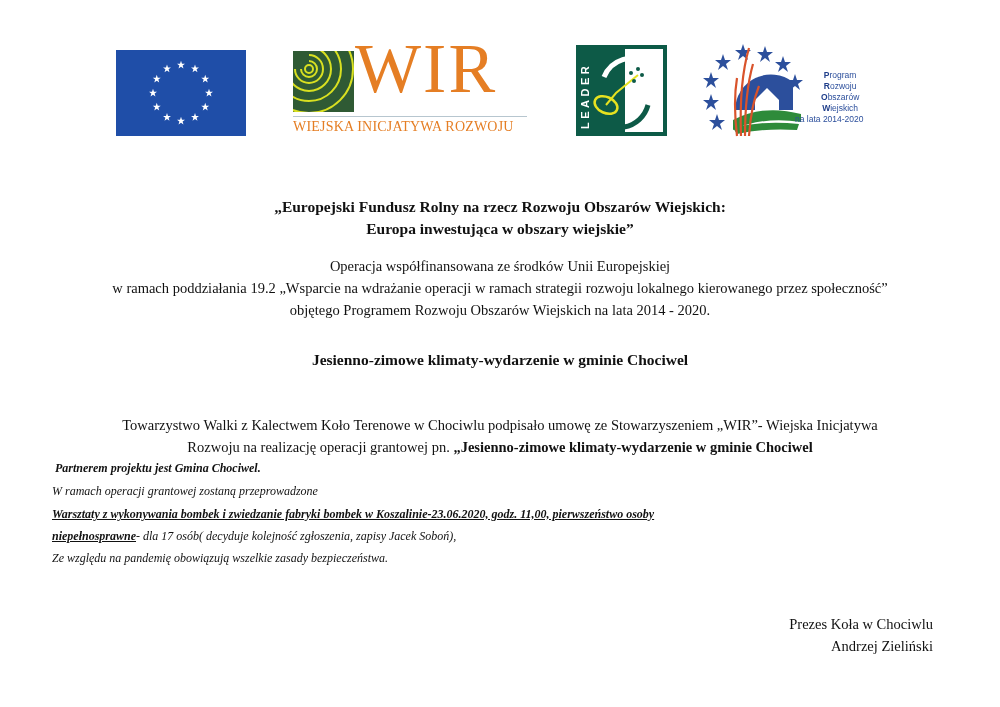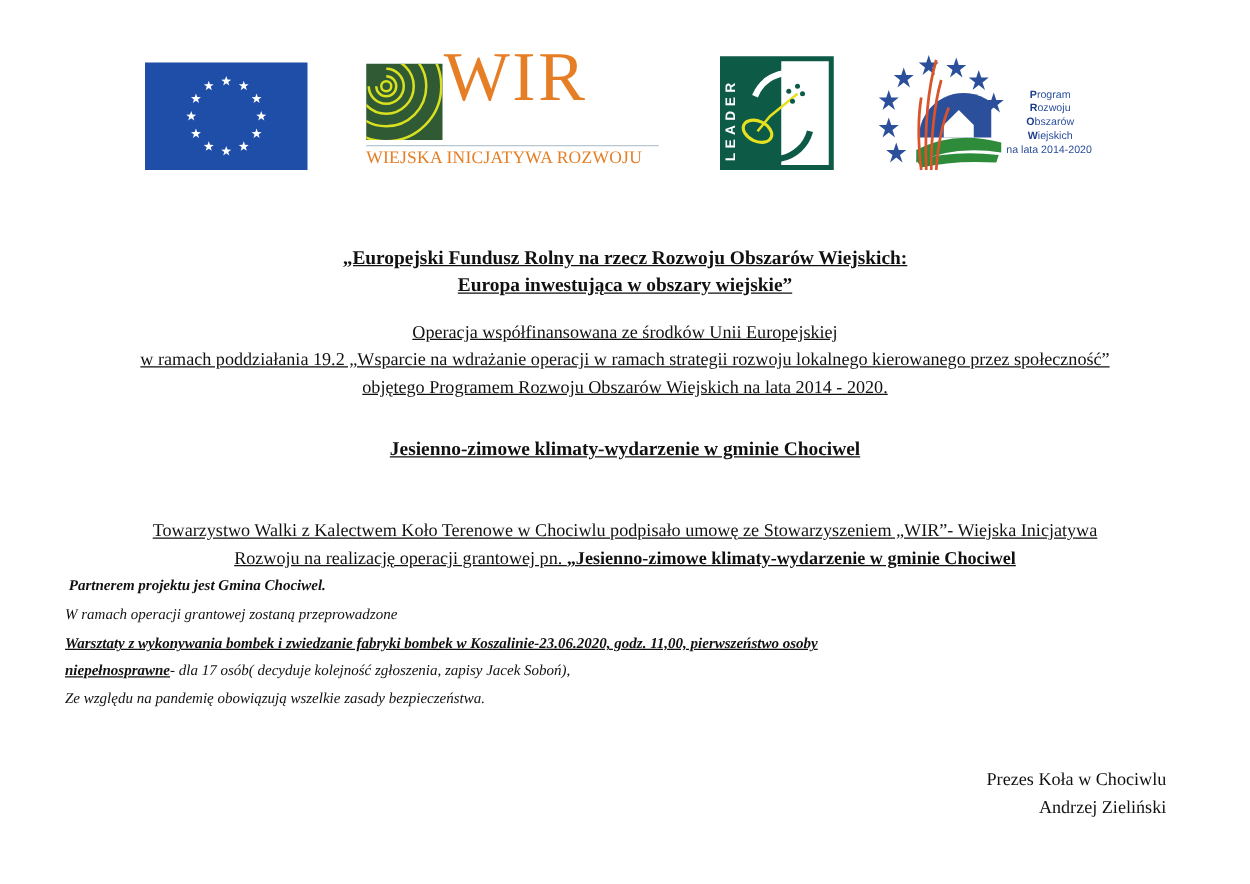--- a/index.html
+++ b/index.html
@@ -3,33 +3,33 @@
   <meta charset="utf-8">
   <style>
     html, body { margin: 0; padding: 0; background: #ffffff; }
     body { width: 1000px; height: 707px; position: relative; overflow: hidden; font-family: "Liberation Serif", "DejaVu Serif", serif; color: #111; }
     .abs { position: absolute; }
     
     .eu-flag { left: 116px; top: 50px; width: 130px; height: 86px; background: #1f4ea8; }
     .eu-flag svg { width: 100%; height: 100%; display: block; }
     .wir-logo { left: 293px; top: 48px; width: 235px; height: 88px; }
     .wir-square { position: absolute; left: 0; top: 3px; width: 61px; height: 61px; background: #2f5a34; overflow: hidden; }
-    .wir-letters { position: absolute; left: 62px; top: -14px; font-size: 56px; color: #e57e24; letter-spacing: 2px; font-family: "Liberation Serif", serif; line-height: 1; }
+    .wir-letters { position: absolute; left: 62px; top: -14px; font-size: 70px; color: #e57e24; letter-spacing: 2px; font-family: "Liberation Serif", serif; line-height: 1; }
     .wir-rule { position: absolute; left: 0; top: 68px; width: 234px; height: 1px; background: #b7c6cf; }
     .wir-sub { position: absolute; left: 0; top: 71px; font-size: 14px; color: #e57e24; letter-spacing: 0.2px; white-space: nowrap; font-family: "Liberation Serif", serif; }
     .leader-logo { left: 576px; top: 45px; width: 91px; height: 91px; background: #0d5a47; overflow: hidden; }
     .leader-logo .white-half { position: absolute; left: 49px; top: 4px; width: 38px; height: 83px; background: #fff; }
     .leader-text { position: absolute; left: 3px; top: 84px; transform: rotate(-90deg); transform-origin: left top; color: #fff; font-family: "Liberation Sans", sans-serif; font-weight: bold; font-size: 11px; letter-spacing: 3.5px; white-space: nowrap; }
     .prow-logo { left: 703px; top: 42px; width: 170px; height: 95px; }
     .prow-text { position: absolute; left: 118px; top: 28px; font-family: "Liberation Sans", sans-serif; font-size: 8.5px; color: #2c4f9c; line-height: 11px; text-align: center; }
     .prow-text b { color: #1f3e8a; }
-    .prow-years { position: absolute; left: 92px; top: 72px; font-family: "Liberation Sans", sans-serif; font-size: 8.5px; color: #2c4f9c; white-space: nowrap; margin-left: 10px; }
+    .prow-years { position: absolute; left: 92px; top: 72px; font-family: "Liberation Sans", sans-serif; font-size: 8.5px; color: #2c4f9c; white-space: nowrap; }
 
     
-    .center { left: 0; width: 1000px; text-align: center; white-space: nowrap; text-decoration: underline; }
+    .center { left: 0; width: 1000px; text-align: center; white-space: nowrap; }
     .h-title { font-weight: bold; font-size: 15.5px; }
     .body-txt { font-size: 14.5px; }
     .bold { font-weight: bold; }
     .u { text-decoration: underline; }
     .left-col { left: 52px; white-space: nowrap; font-size: 12px; font-style: italic; }
     .sign { right: 67px; text-align: center; font-size: 14.5px; white-space: nowrap; }
   </style>
 </head>
 <body>
 

